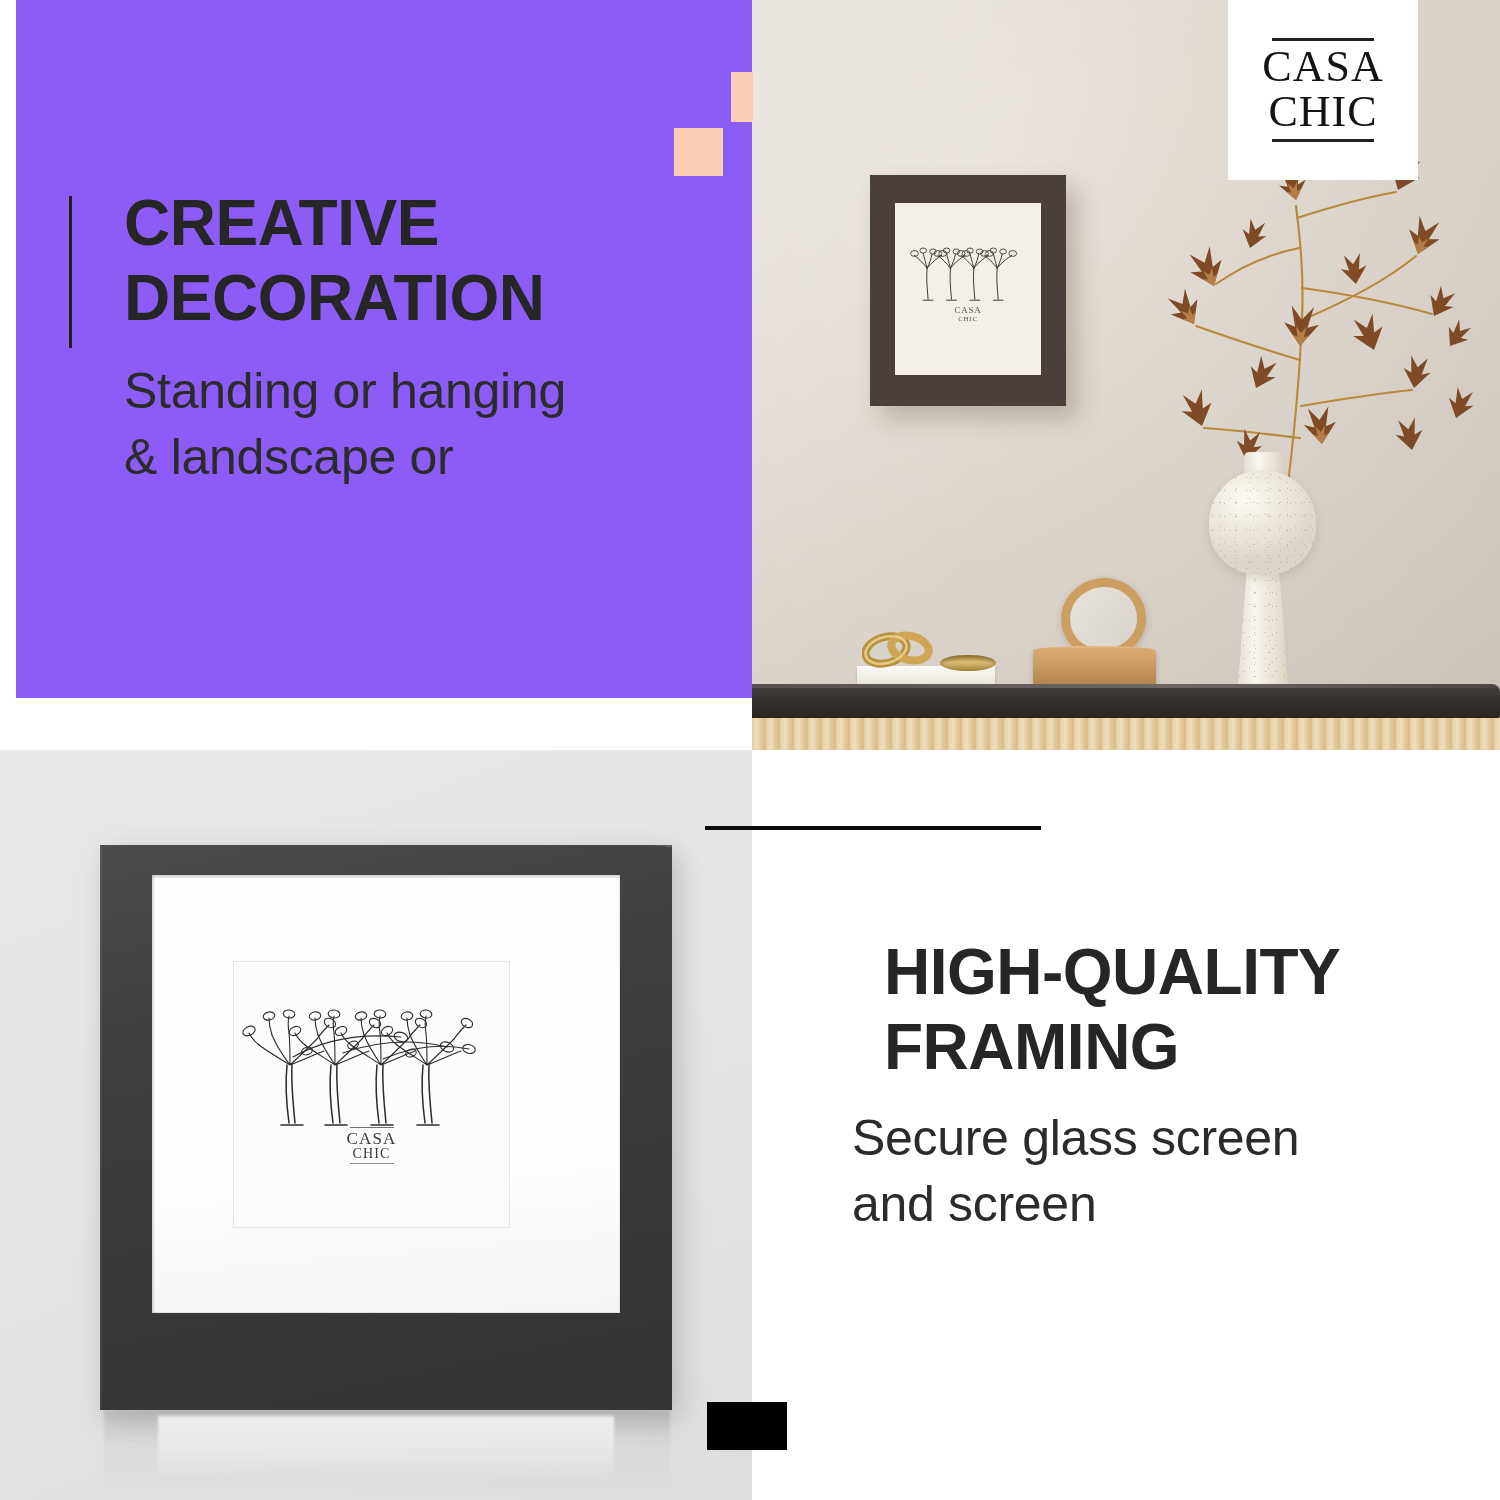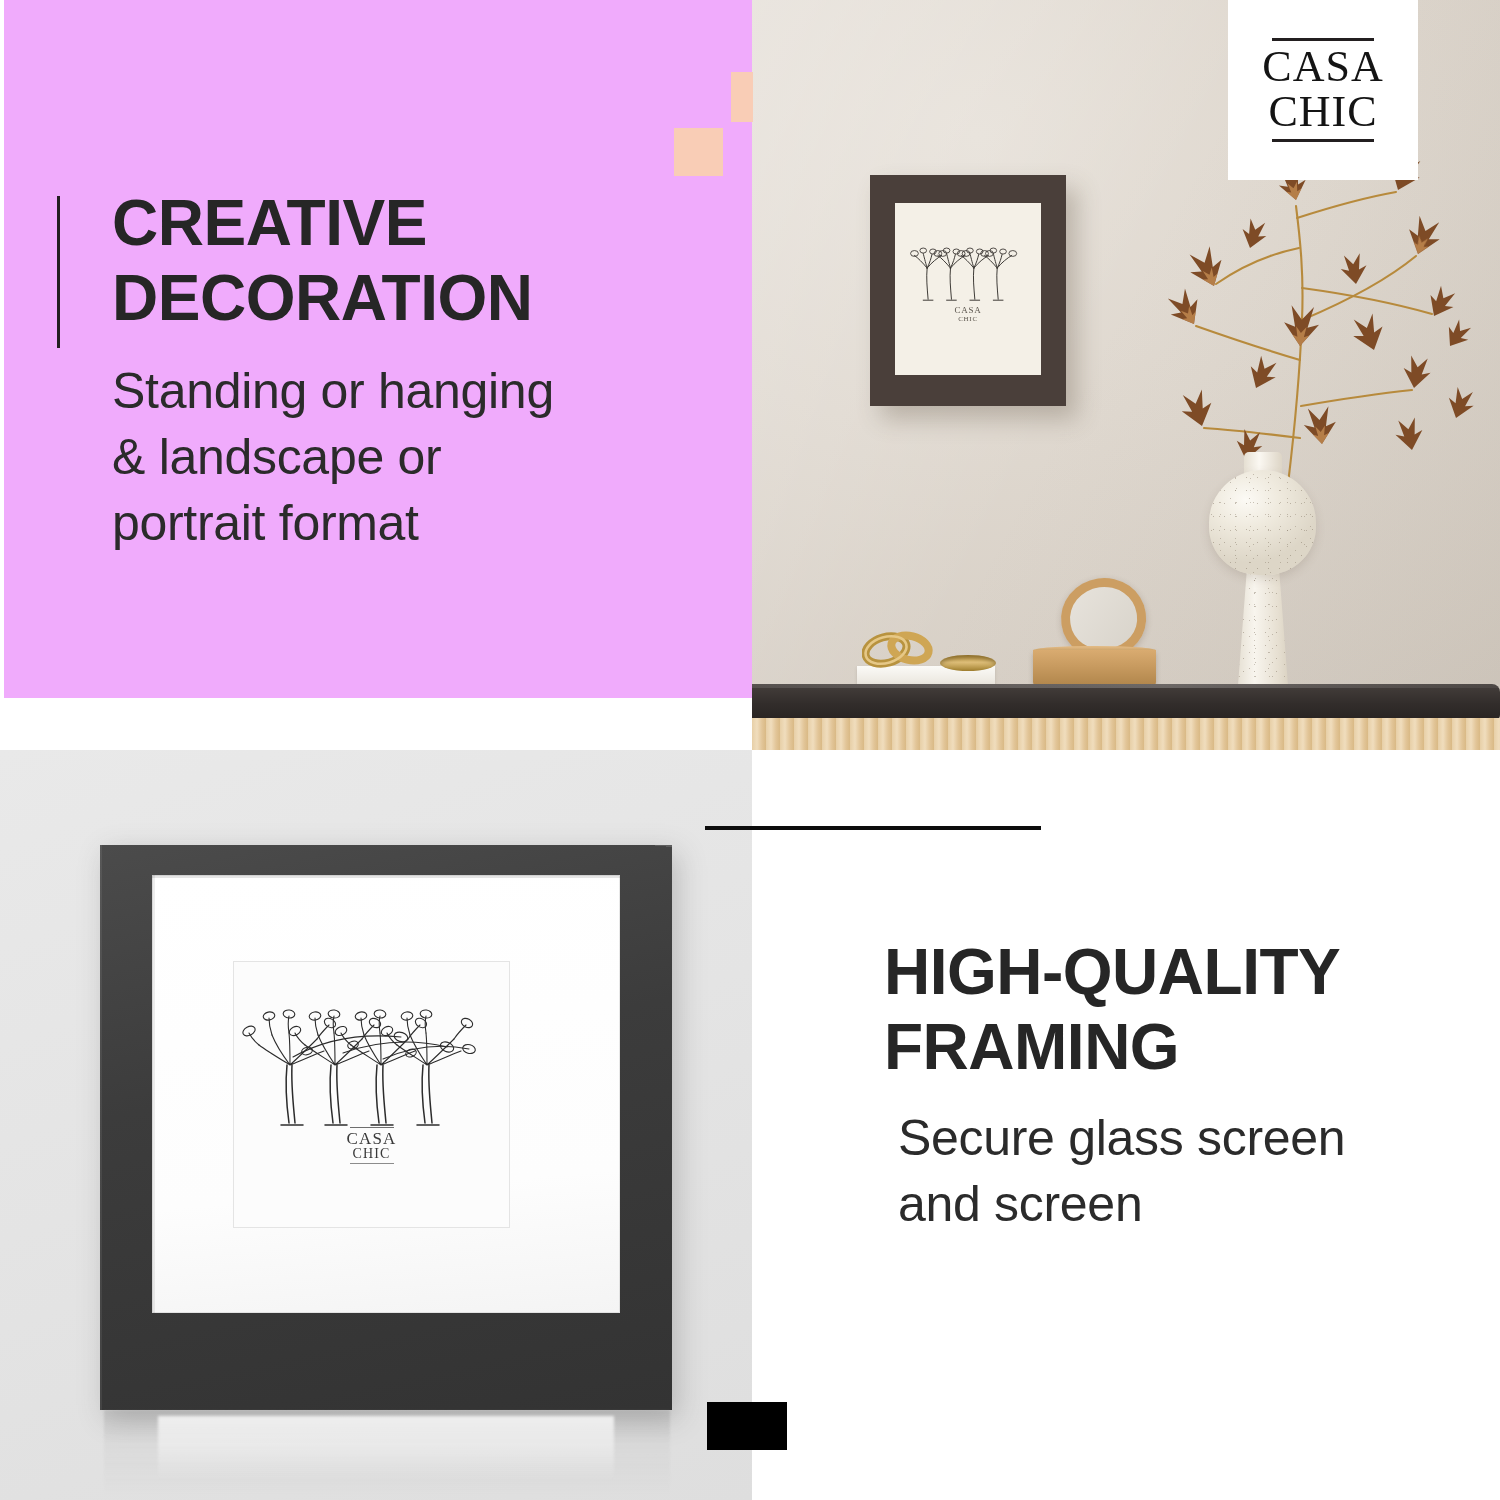--- a/index.html
+++ b/index.html
@@ -6,21 +6,21 @@
   html, body {
     width: 1500px; height: 1500px;
     font-family: "Liberation Sans", sans-serif;
     background: #ffffff;
     overflow: hidden;
   }
   #stage { position: relative; width: 1500px; height: 1500px; background:#fff; }
 
   
   .quad { position: absolute; overflow: hidden; }
-  #q-tl { left:4px;   top:0;    width:752px; height:698px; background:#f0abfc; }
+  #q-tl { left:16px;   top:0;    width:752px; height:698px; background:#8b5cf6; }
   #q-tr { left:752px; top:0;  width:748px; height:750px; background:#ddd7ce; }
   #q-bl { left:0;   top:750px; width:752px; height:750px; background:#e5e5e5; }
   #q-br { left:752px; top:750px; width:748px; height:750px; background:#ffffff; }
 
   
   #rule-vert {
     position:absolute; left:53px; top:196px; width:3px; height:152px;
     background:#231f20;
   }
   #tl-text { position:absolute; left:108px; top:186px; width:600px; }
@@ -232,35 +232,34 @@
   #rule-horz {
     position:absolute; left:705px; top:826px; width:336px; height:4px;
     background:#0d0d0d; z-index:30;
   }
   #black-sq {
     position:absolute; left:707px; top:1402px; width:80px; height:48px;
     background:#000000; z-index:30;
   }
   #br-text { position:absolute; left:852px; top:935px; width:620px; }
   #br-text .head-big { font-size:64px;margin-left:32px; }
-  #br-text .sub-big  { font-size:50px; margin-top:20px;margin-left:46px; }
+  #br-text .sub-big  { font-size:50px; margin-top:20px; }
 </style>
 </head>
 <body>
 
 <div id="stage">
 
   <div class="quad" id="q-tl">
     <div id="rule-vert"></div>
     <div id="tl-text">
       <div class="head-big">CREATIVE</div>
       <div class="head-big">DECORATION</div>
       <div class="sub-big">Standing or hanging</div>
       <div class="sub-big" style="margin-top:0">&amp; landscape or</div>
-      <div class="sub-big" style="margin-top:0">portrait format</div>
     </div>
   </div>
 
   <div class="quad" id="q-tr">
     <div id="wall"></div>
     <div id="wall-sheen"></div>
 
     <svg id="branch" viewBox="0 0 350 400">
       <g stroke="#b78a3c" stroke-width="2.1" fill="none" stroke-linecap="round">
         <path d="M138 396 C146 330 150 280 152 232 C154 186 150 150 146 118"></path>

